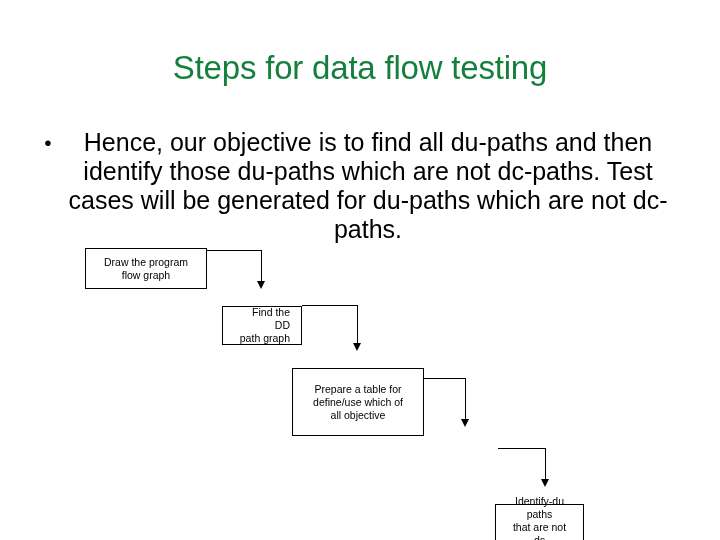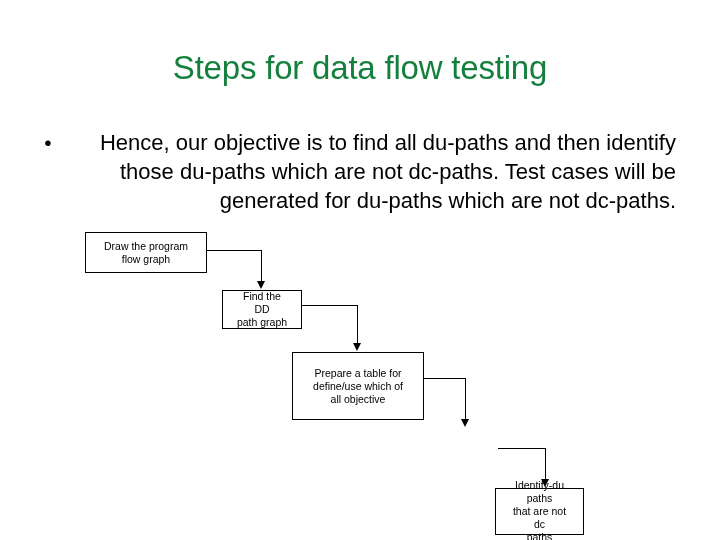--- a/index.html
+++ b/index.html
@@ -47,24 +47,24 @@
     width: 24px;
     flex: 0 0 24px;
     font-size: 21px;
     line-height: 29px;
     text-align: center;
     color: #000000;
   }
   .bullet-text {
     flex: 1 1 auto;
     font-family: "Liberation Sans", sans-serif;
-    font-size: 22px;
+    font-size: 25px;
     line-height: 29px;
     color: #000000;
-    text-align: right;
+    text-align: center;
   }
 
   
   #flowchart {
     position: absolute;
     left: 0;
     top: 0;
     width: 720px;
     height: 540px;
     pointer-events: none;
@@ -77,20 +77,21 @@
     display: flex;
     align-items: center;
     justify-content: center;
     text-align: center;
     font-family: "Liberation Sans", sans-serif;
     font-size: 10.5px;
     line-height: 13px;
     color: #000000;
     pointer-events: auto;
     padding: 1px 11px;
+    margin-top: 16px;
   }
   .fc-box span { display: block; width: 100%; }
 
   .fc-line {
     position: absolute;
     background: #000000;
     pointer-events: none;
   }
   .fc-line.h { height: 1px; }
   .fc-line.v { width: 1px; }
@@ -123,21 +124,21 @@
     <div>
       <span>Draw the program</span>
       <span>flow graph</span>
     </div>
   </div>
 
   <div class="fc-line h" style="left:207px; top:250px; width:55px;"></div>
   <div class="fc-line v" style="left:261px; top:250px; height:32px;"></div>
   <div class="fc-arrow" style="left:257px; top:281px;"></div>
 
-  <div class="fc-box" style="left:222px; top:290px; width:80px; height:39px;">
+  <div class="fc-box" style="left:222px; top:290px; width:80px; height:39px;text-align:right;">
     <div>
       <span>Find the DD</span>
       <span>path graph</span>
     </div>
   </div>
 
   <div class="fc-line h" style="left:302px; top:305px; width:56px;"></div>
   <div class="fc-line v" style="left:357px; top:305px; height:38px;"></div>
   <div class="fc-arrow" style="left:353px; top:343px;"></div>
 

